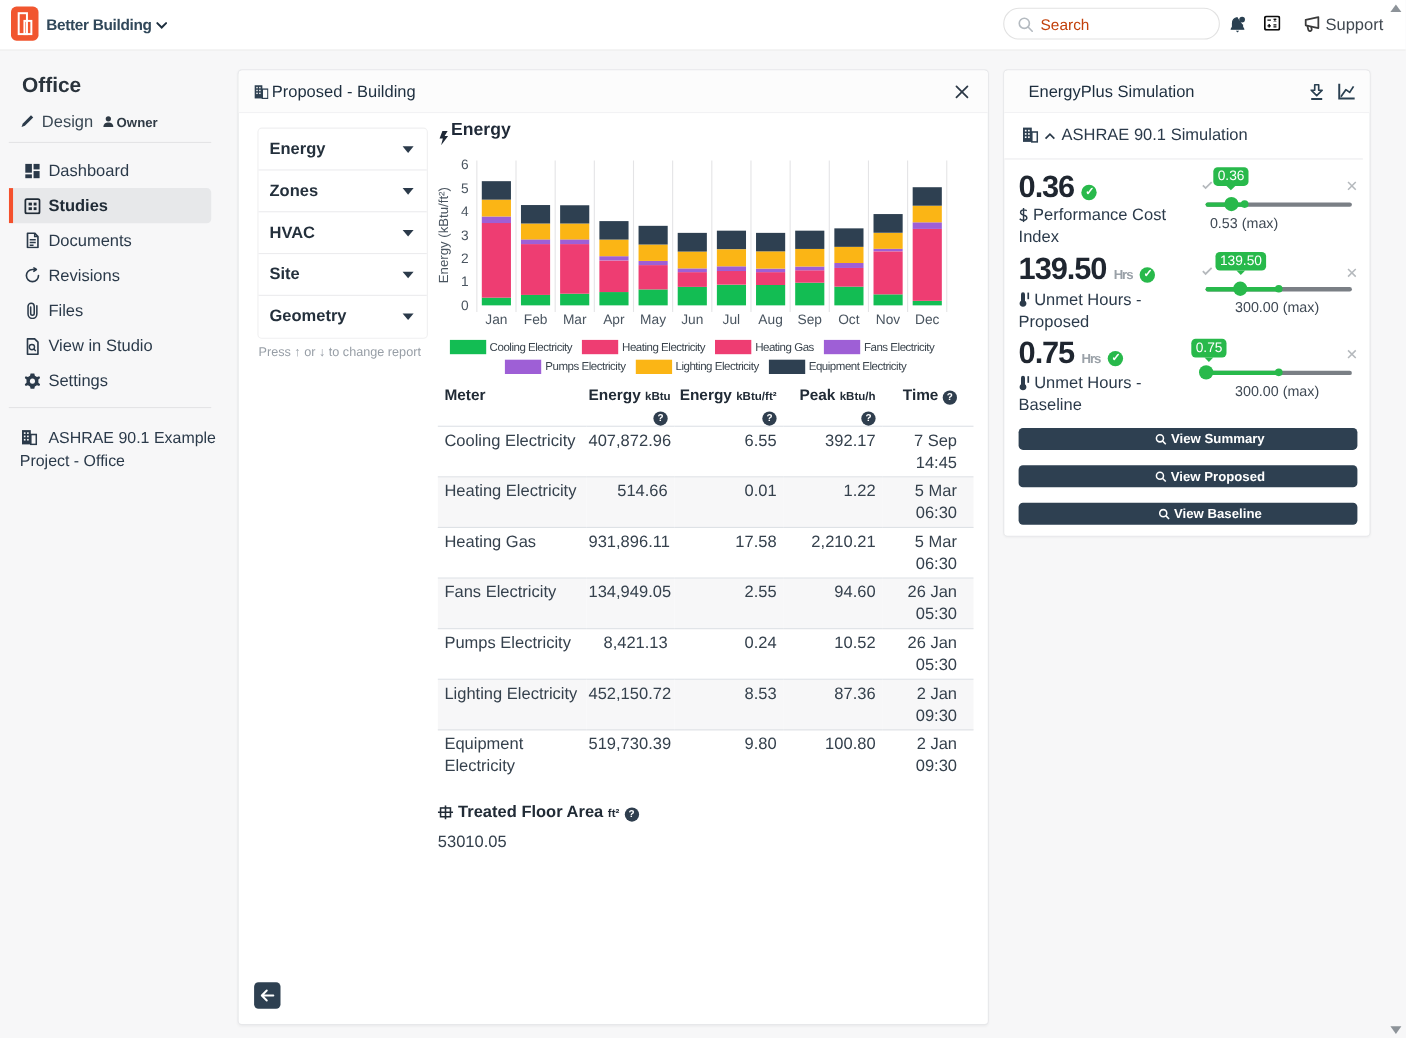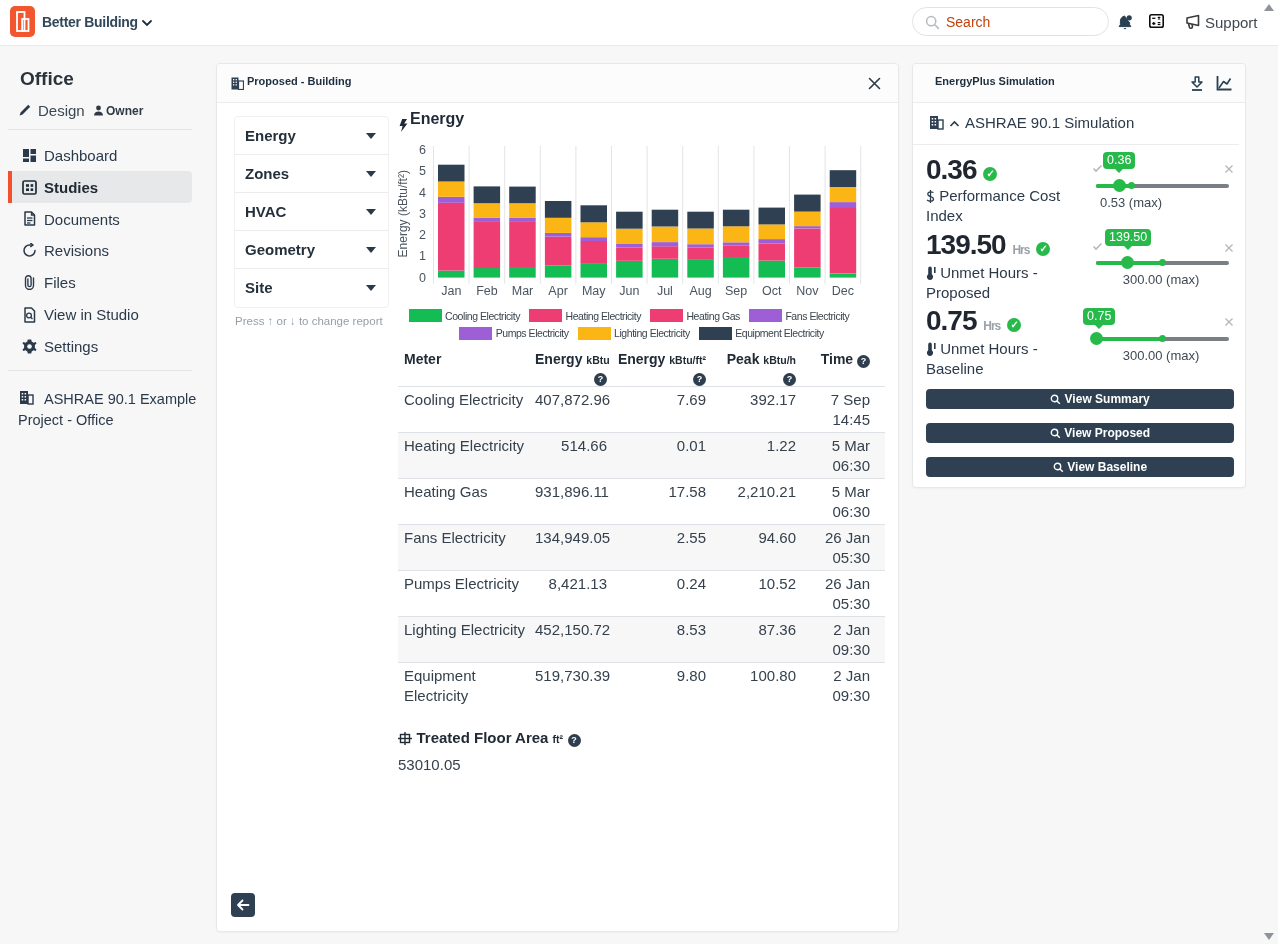--- a/index.html
+++ b/index.html
@@ -15,21 +15,21 @@
 .design { position:absolute; left:38px; top:102px; font-size:15px; color:#3a4854; }
 .owner { position:absolute; left:106px; top:104px; font-size:12px; font-weight:bold; color:#2f3a45; }
 .sdiv { position:absolute; left:8px; width:184px; height:1px; background:#e4e4e6; }
 .navitem { position:absolute; left:44px; font-size:15px; color:#2b3a4a; }
 .sel { position:absolute; left:8px; top:171px; width:184px; height:32px; background:#e7e8ea; border-left:4px solid #f4502c; border-radius:0 4px 4px 0; }
 .proj { position:absolute; left:18px; top:389px; width:186px; font-size:14.5px; color:#2b3a4a; line-height:21px; }
 .card { position:absolute; background:#fff; border:1px solid #e7e8ea; border-radius:4px; box-shadow:0 1px 2px rgba(40,50,60,.04); }
 #card1 { left:216px; top:63px; width:683px; height:869px; }
 #card2 { left:912px; top:63px; width:334px; height:425px; }
 .chead { position:absolute; left:0; top:0; right:0; height:39px; background:#fcfcfc; border-bottom:1px solid #ececee; border-radius:4px 4px 0 0; }
-.ctitle { position:absolute; top:11px; font-size:11px; font-weight:bold; color:#1d2e3e; }
+.ctitle { position:absolute; top:11px; font-size:15px; font-weight:normal; color:#1d2e3e; }
 .accbox { position:absolute; left:17px; top:52px; width:155px; border:1px solid #f0f0f1; border-radius:4px; }
 .accitem { height:38px; line-height:38px; padding-left:10px; font-size:15px; font-weight:bold; color:#24303c; border-bottom:1px solid #ececee; position:relative; }
 .accitem:last-child { border-bottom:none; }
 .caret { position:absolute; right:12px; top:16px; width:0; height:0; border-left:5px solid transparent; border-right:5px solid transparent; border-top:6px solid #2b3a4a; }
 .presshint { position:absolute; left:18px; top:251px; font-size:11.5px; color:#979ea6; }
 .content { position:absolute; left:181px; top:46px; width:487px; }
 .etitle { font-size:16px; font-weight:bold; color:#1f2937; margin-left:12px; }
 .legend { font-size:10.5px; color:#3b454e; letter-spacing:-0.45px; }
 .lrow { display:flex; justify-content:center; align-items:center; white-space:nowrap; }
 .lrow1 { margin-top:8px; margin-right:25px; }
@@ -193,22 +193,22 @@
       </svg>
     <div class="ctitle" style="left:30px">Proposed - Building</div>
     <svg style="position:absolute;right:16px;top:12px" width="15" height="15" viewBox="0 0 15 15">
         <path d="M2.5 2.5 L12.5 12.5 M12.5 2.5 L2.5 12.5" stroke="#2c3947" stroke-width="1.6" stroke-linecap="round"></path>
       </svg>
   </div>
   <div class="accbox">
     <div class="accitem">Energy<span class="caret"></span></div>
     <div class="accitem">Zones<span class="caret"></span></div>
     <div class="accitem">HVAC<span class="caret"></span></div>
+    <div class="accitem">Site<span class="caret"></span></div>
     <div class="accitem">Geometry<span class="caret"></span></div>
-    <div class="accitem">Site<span class="caret"></span></div>
   </div>
   <div class="presshint">Press ↑ or ↓ to change report</div>
   <div class="content">
     <div style="height:22px">
       <svg style="position:absolute;left:1px;top:9px" width="9" height="13" viewBox="0 0 9 13">
           <path d="M3.2 0 L8 0 L5.2 4.6 L8.4 4.6 L2 13 L3.6 7 L0.6 7 Z" fill="#1f2937"></path>
         </svg>
       <div class="etitle">Energy</div>
     </div>
     <svg width="470" height="169" style="display:block" font-family="Liberation Sans, sans-serif">
@@ -331,21 +331,21 @@
           <tr>
             <th>Meter</th>
             <th>Energy <span class="unit">kBtu</span><div class="h2"><span class="qm">?</span></div></th>
             <th>Energy <span class="unit">kBtu/ft²</span><div class="h2"><span class="qm">?</span></div></th>
             <th>Peak <span class="unit">kBtu/h</span><div class="h2"><span class="qm">?</span></div></th>
             <th>Time <span class="qm">?</span></th>
           </tr>
       <tr>
             <td>Cooling Electricity</td>
             <td>407,872.96</td>
-            <td>7.69</td>
+            <td>6.55</td>
             <td>392.17</td>
             <td>7 Sep<br>14:45</td>
           </tr>
       <tr class="alt">
             <td>Heating Electricity</td>
             <td>514.66</td>
             <td>0.01</td>
             <td>1.22</td>
             <td>5 Mar<br>06:30</td>
           </tr>

